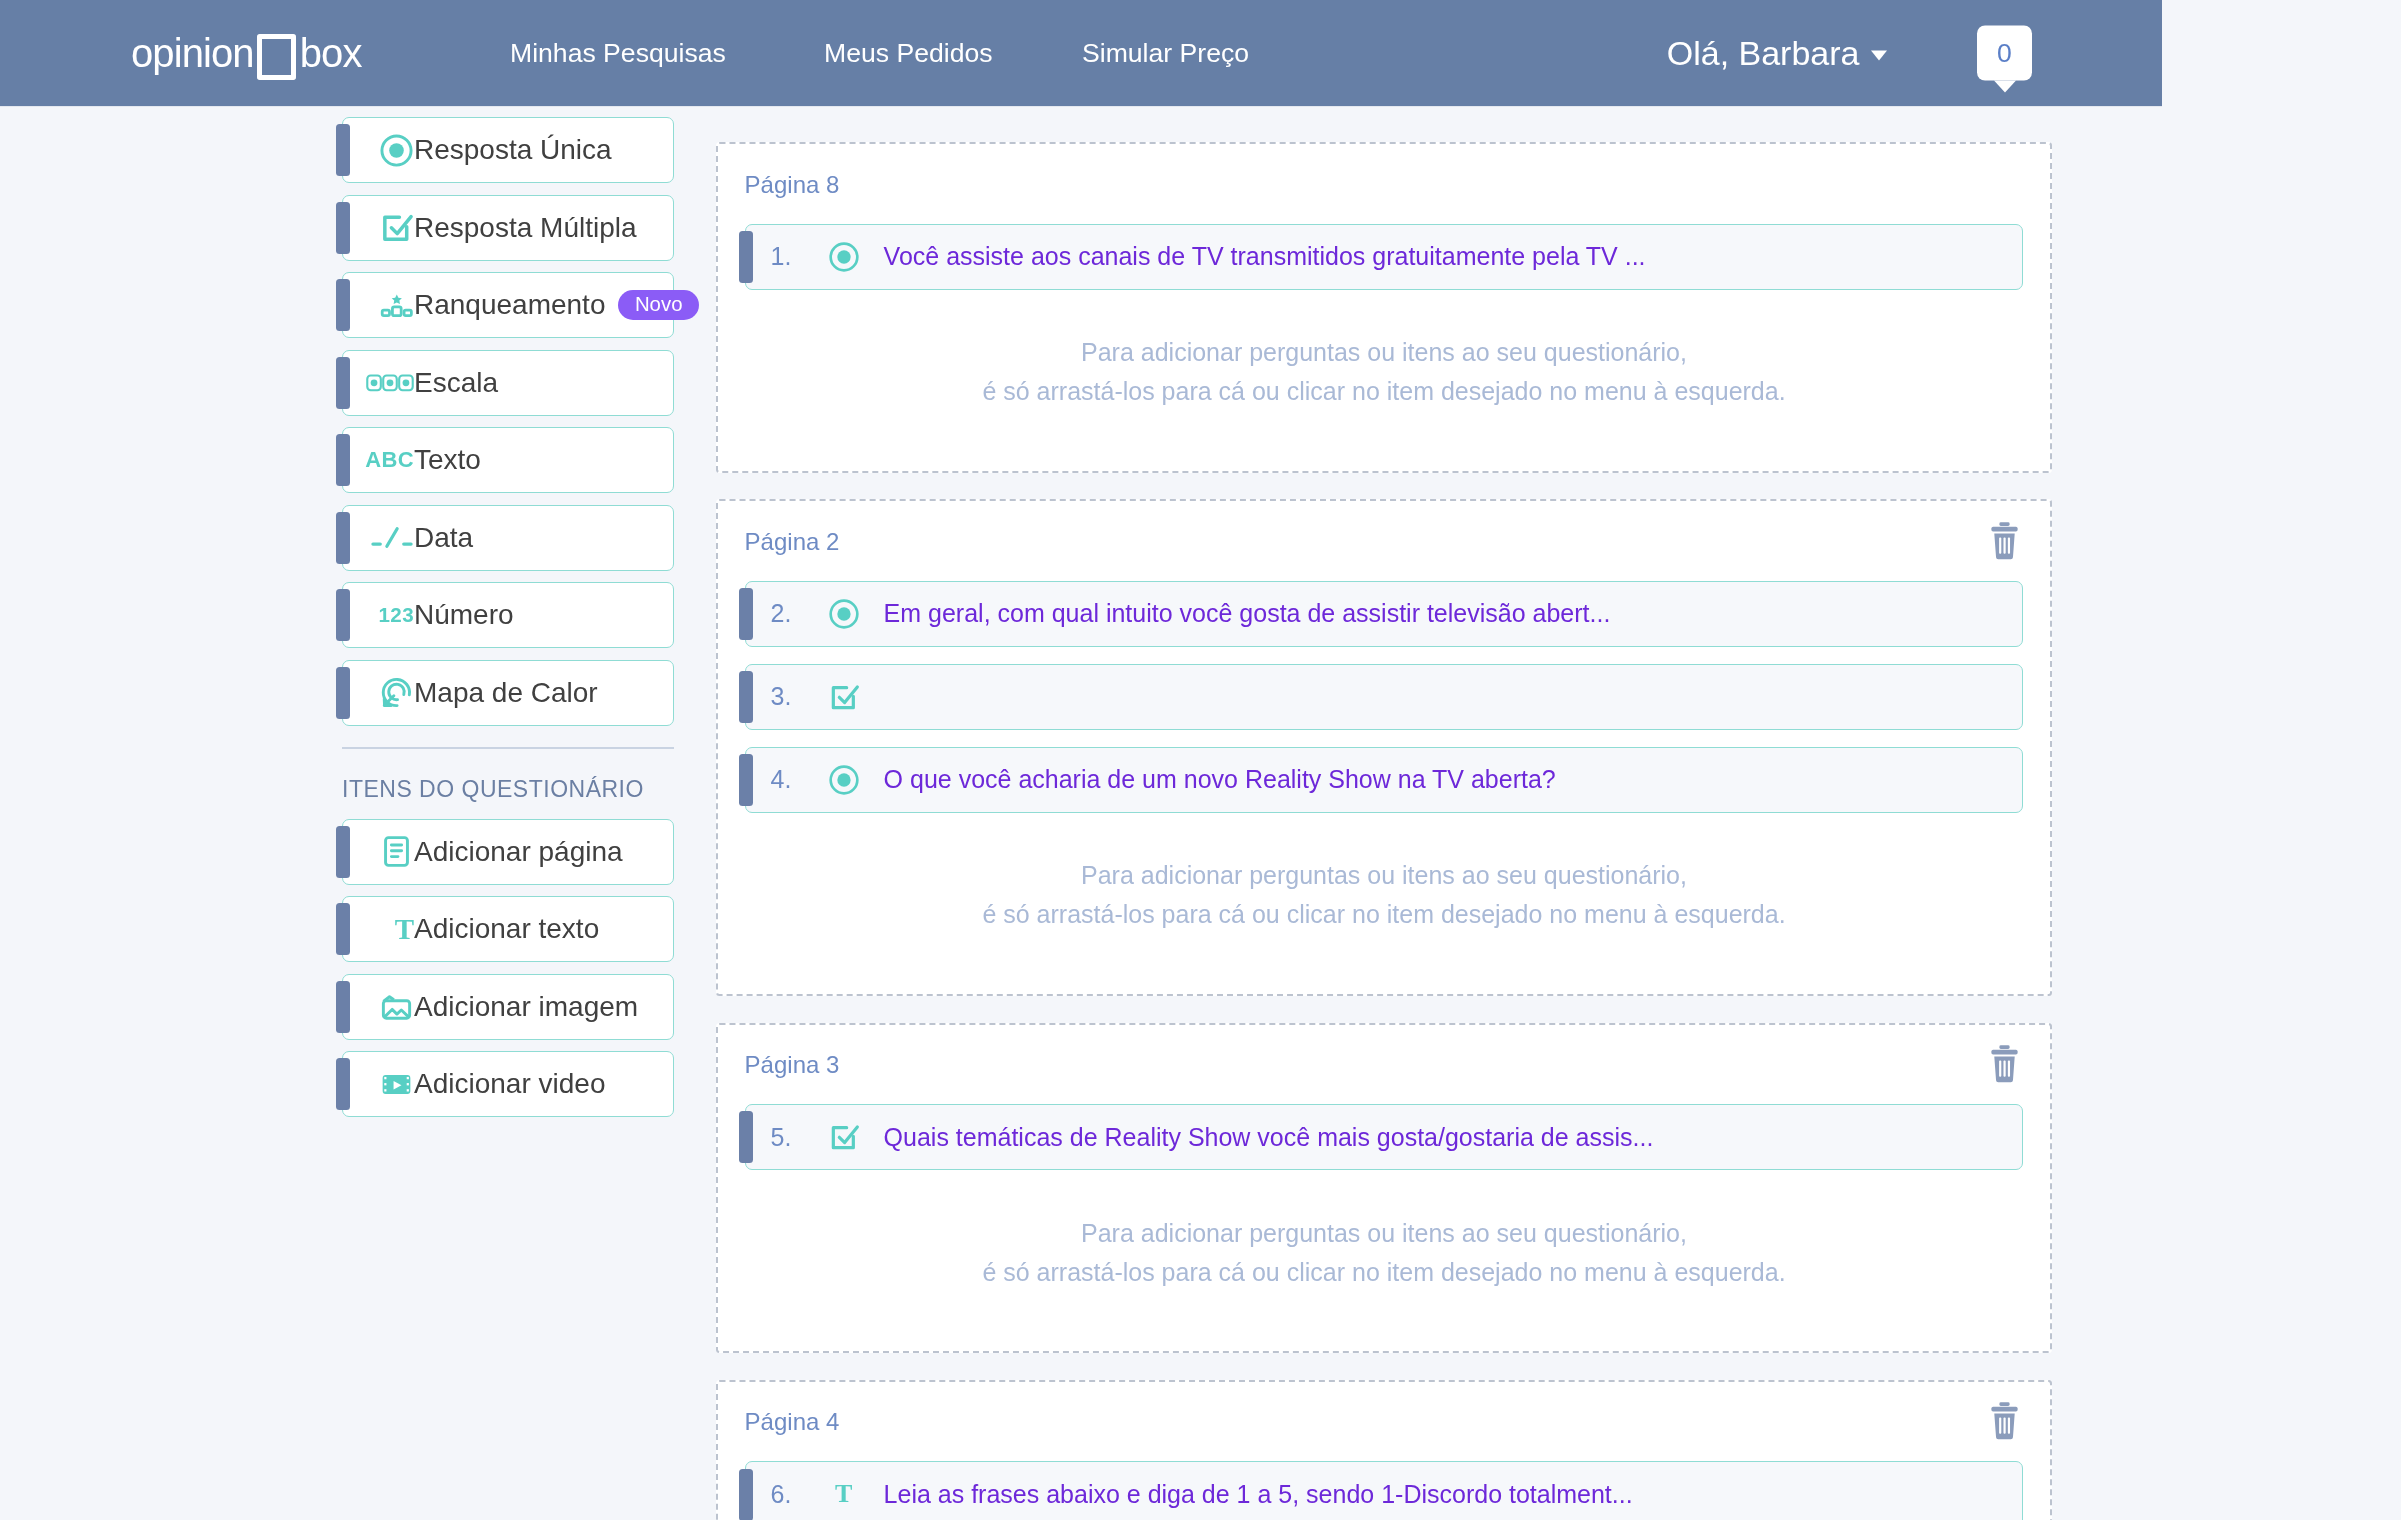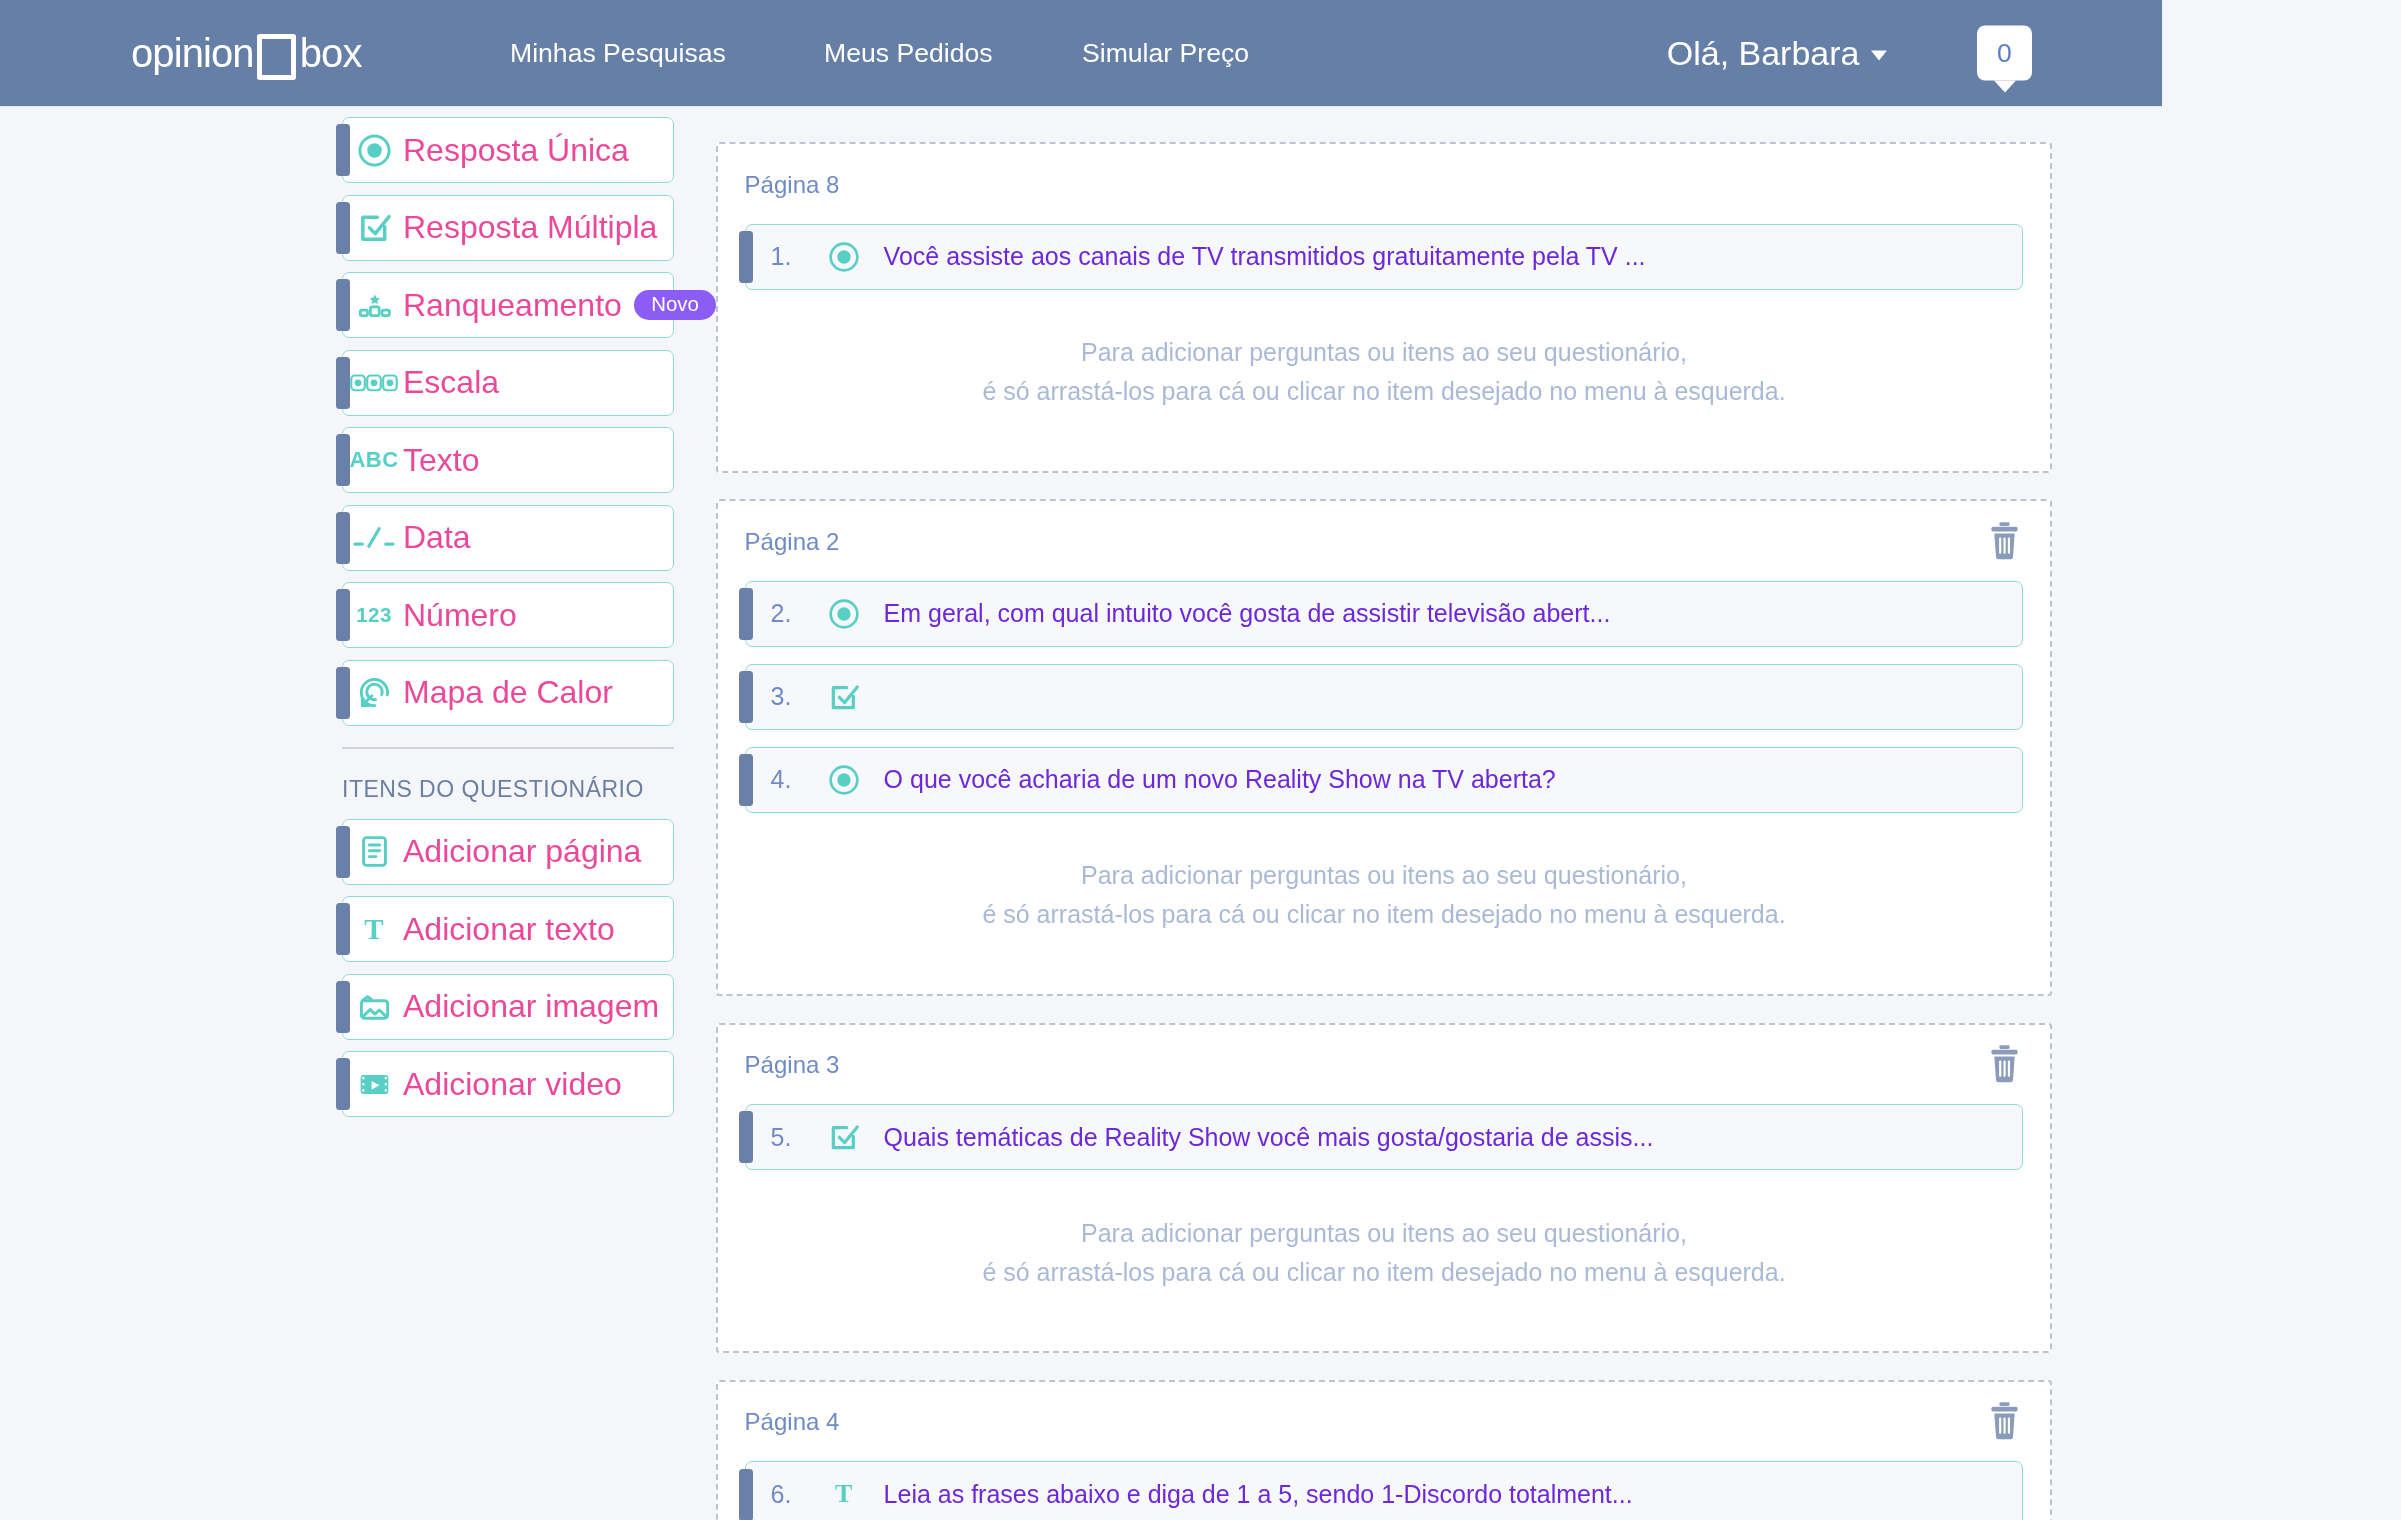--- a/index.html
+++ b/index.html
@@ -71,25 +71,25 @@
     position:relative; width:332px; height:66px;
     background:#ffffff; border:1.8px solid #8fdcd4; border-radius:7px;
     display:flex; align-items:center; margin-bottom:11.5px;
     cursor:pointer; overflow:visible;
   }
   .side-item .handle {
     position:absolute; left:-7px; top:6.2px; width:14px; height:52px;
     background:#6b80a8; border-radius:3.5px;
   }
   .side-item .ico {
-    width:58px; min-width:58px; display:flex; align-items:center; justify-content:center;
-    margin-left:2px;
+    width:58px; min-width:58px; display:flex; align-items:center; justify-content:flex-end;
+    margin-left:13px;
   }
   .side-item .lbl {
-    font-size:32px; color:#ec4899; white-space:nowrap;
+    font-size:28px; color:#404040; white-space:nowrap;
   }
   .novo-badge {
     margin-left:12.4px; background:#8b5cf6; color:#fff;
     font-size:20.4px; border-radius:19.5px; padding:4.4px 17px 6.2px 17px;
     line-height:1;
   }
   #sidebar-divider {
     width:332px; height:2.7px; background:#c9d3e2; margin:21px 0 26.6px 0;
   }
 

